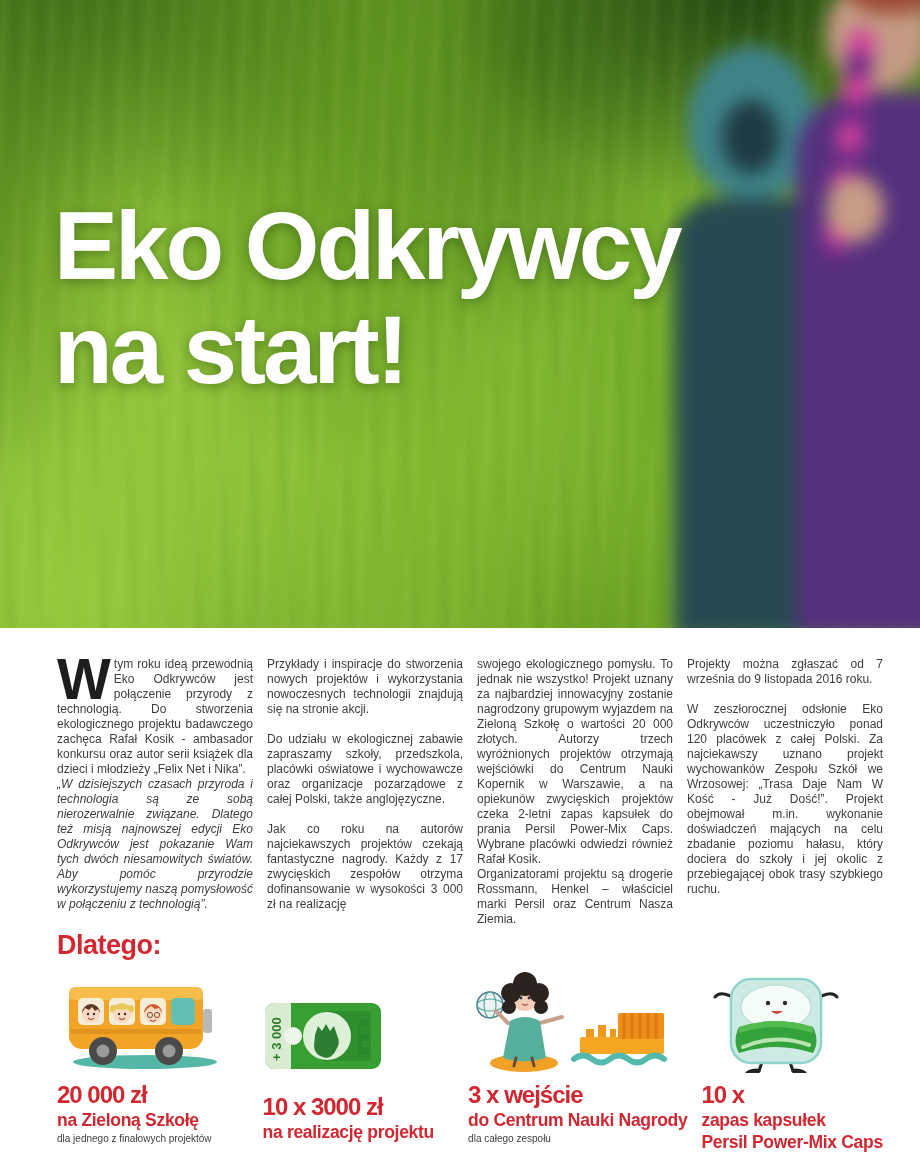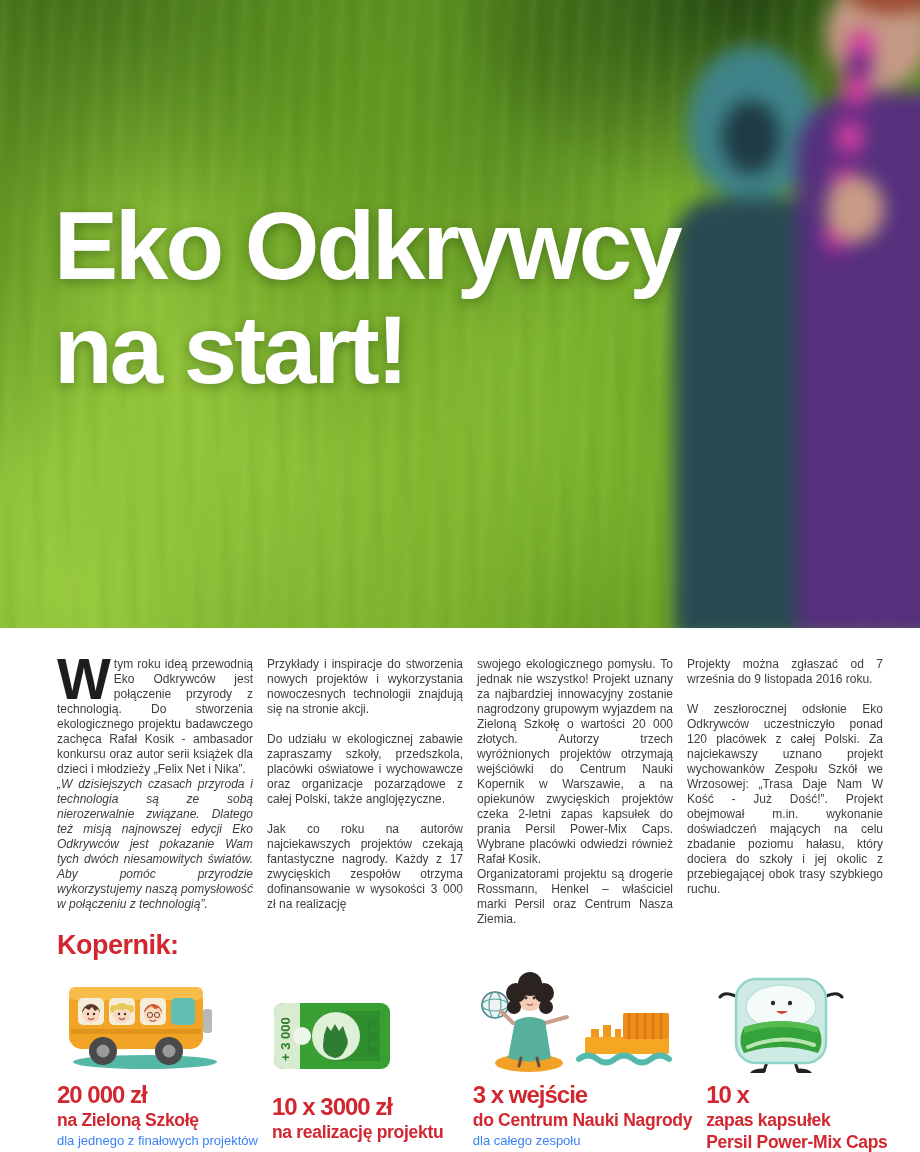--- a/index.html
+++ b/index.html
@@ -64,21 +64,21 @@
   }
   .quote { font-style:italic; }
 
   
   .prizes { position:absolute; left:57px; top:930px; width:836px; }
   .prizes-heading { margin:0 0 8px 0; color:#d22730; font-size:27px; font-weight:700; letter-spacing:-0.5px; }
   .prize-row { display:grid; grid-template-columns:repeat(4,1fr); column-gap:14px; }
   .prize-icon { height:104px; display:flex; align-items:flex-end; }
   .amount { margin-top:8px;  color:#d22730; font-size:24px;   font-weight:700; letter-spacing:-1px; white-space:nowrap; }
   .ptitle { margin-top:1px;  color:#d22730; font-size:17.5px; font-weight:700; letter-spacing:-0.3px; white-space:nowrap; }
-  .pnote  { margin-top:2px;  color:#3b82f6; font-size:13px; font-weight:400; white-space:nowrap; }
+  .pnote  { margin-top:2px;  color:#404040; font-size:10px; font-weight:400; white-space:nowrap; }
 </style>
 </head>
 <body>
 
 <div class="page">
 
   <div class="hero">
     <div class="grass-base"></div>
     <div class="grass-streaks"></div>
     <div class="kids-layer">
@@ -111,21 +111,21 @@
       <p>swojego ekologicznego pomysłu. To jednak nie wszystko! Projekt uznany za najbardziej innowacyjny zostanie nagrodzony grupowym wyjazdem na Zieloną Szkołę o wartości 20 000 złotych. Autorzy trzech wyróżnionych projektów otrzymają wejściówki do Centrum Nauki Kopernik w Warszawie, a na opiekunów zwycięskich projektów czeka 2-letni zapas kapsułek do prania Persil Power-Mix Caps. Wybrane placówki odwiedzi również Rafał Kosik.</p>
       <p>Organizatorami projektu są drogerie Rossmann, Henkel – właściciel marki Persil oraz Centrum Nasza Ziemia.</p>
     </div>
     <div>
       <p>Projekty można zgłaszać od 7 września do 9 listopada 2016 roku.</p>
       <p class="gap">W zeszłorocznej odsłonie Eko Odkrywców uczestniczyło ponad 120 placówek z całej Polski. Za najciekawszy uznano projekt wychowanków Zespołu Szkół we Wrzosowej: „Trasa Daje Nam W Kość - Już Dość!”. Projekt obejmował m.in. wykonanie doświadczeń mających na celu zbadanie poziomu hałasu, który dociera do szkoły i jej okolic z przebiegającej obok trasy szybkiego ruchu.</p>
     </div>
   </div>
 
   <div class="prizes">
-    <h2 class="prizes-heading">Kopernik:</h2>
+    <h2 class="prizes-heading">Dlatego:</h2>
     <div class="prize-row">
 
       <div>
         <div class="prize-icon">
           <svg width="172" height="102" viewBox="0 0 172 102">
             <ellipse cx="88" cy="91" rx="72" ry="7" fill="#55b8a7"></ellipse>
             <rect x="12" y="16" width="134" height="62" rx="13" fill="#f2a426"></rect>
             <rect x="12" y="16" width="134" height="13" rx="6" fill="#f6bd4a"></rect>
             <rect x="14" y="58" width="130" height="5" fill="#e0931d"></rect>
             <rect x="21" y="27" width="26" height="27" rx="5" fill="#f6edd9"></rect>

